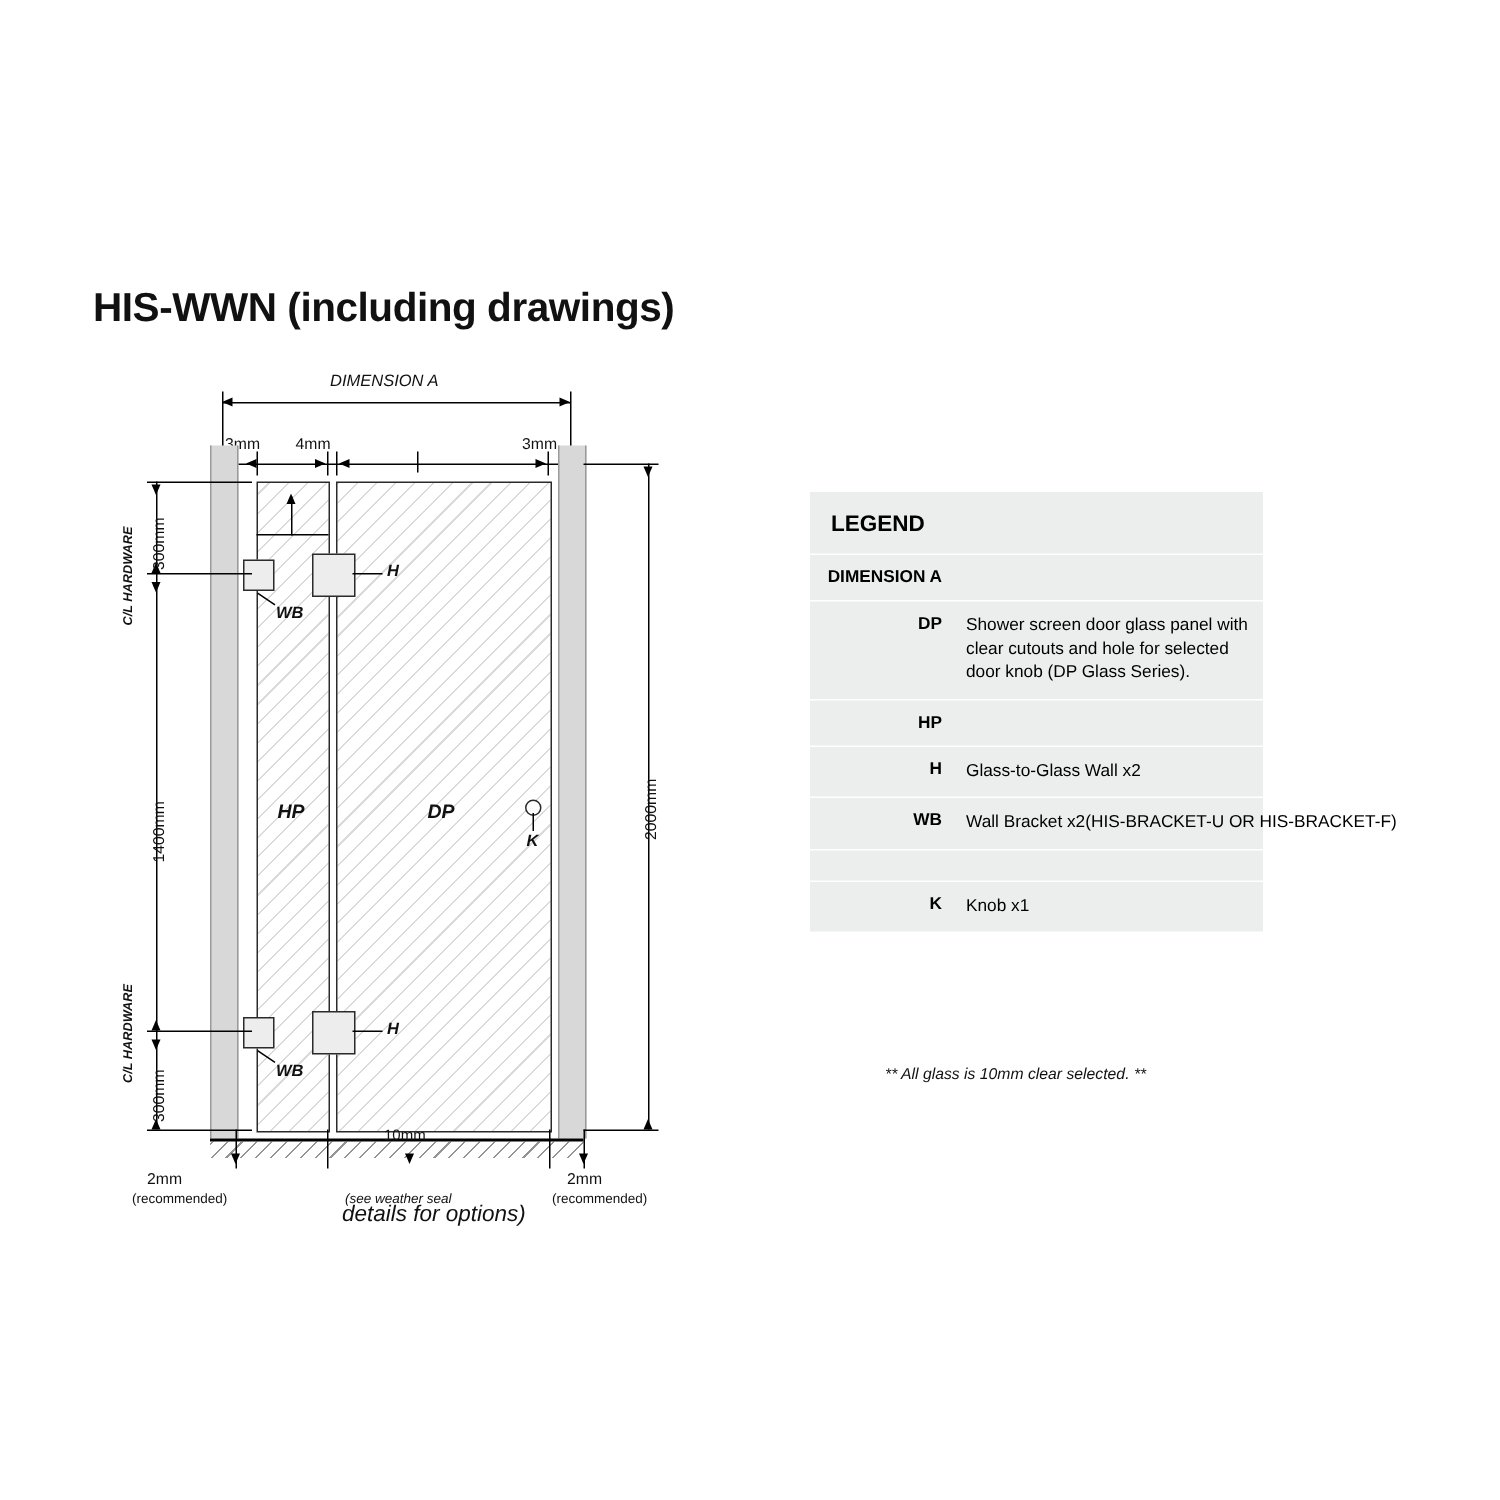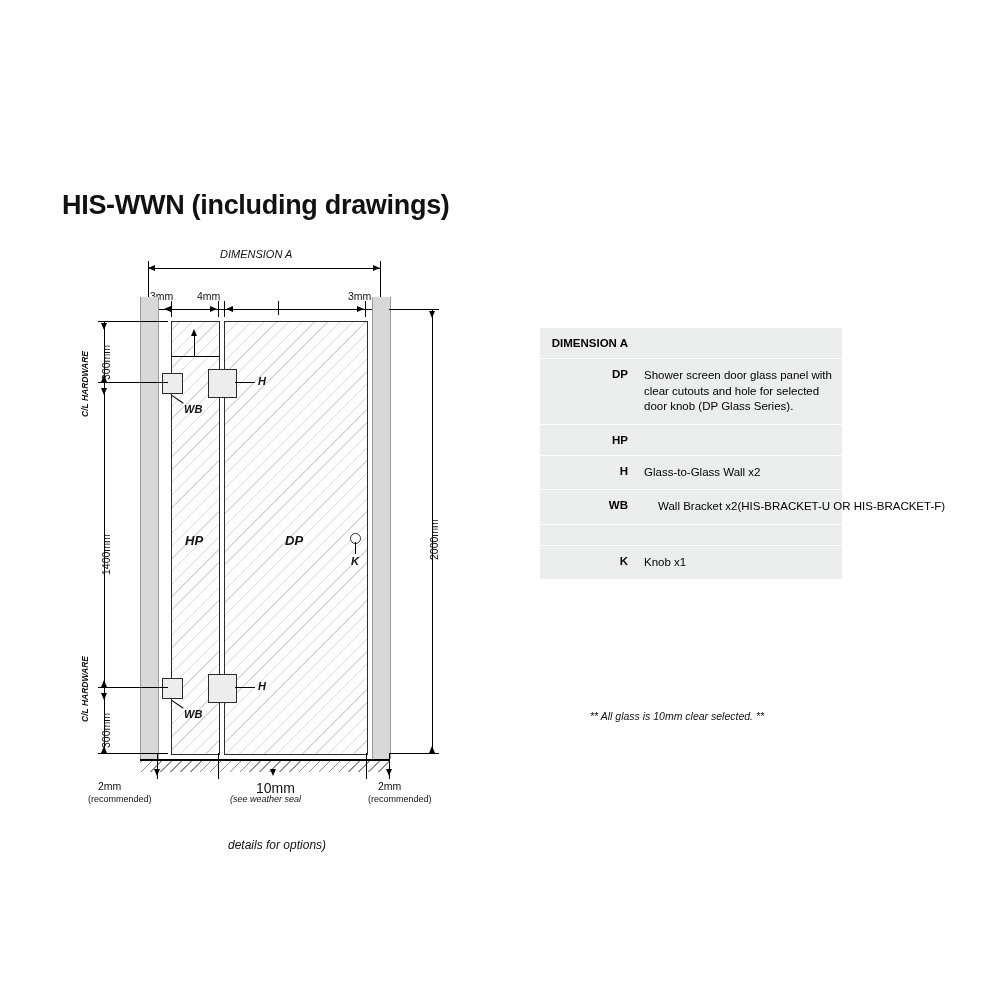--- a/index.html
+++ b/index.html
@@ -167,21 +167,20 @@
   .legend-val {
     flex: 1;
     padding: 9px 8px 9px 8px;
     line-height: 1.35;
     box-sizing: border-box;
     white-space: pre-line;
   }
   .legend-val.wide {
     white-space: nowrap;
     overflow: visible;
-    margin-left: 14px;
   }
   .legend-row.spacer { height: 20px; }
   .legend-row.spacer .legend-key,
   .legend-row.spacer .legend-val { padding: 0; }
 
   #legend-note {
     position: absolute;
     left: 590px;
     top: 710px;
     font-size: 10.5px;
@@ -288,29 +287,30 @@
   <div class="line vline" style="left:306px; top:508px; height:26px;"></div>
   <div class="line vline" style="left:329px; top:508px; height:26px;"></div>
 
   <div class="arrowD" style="left:94px; top:524px;"></div>
   <div class="arrowD" style="left:210px; top:524px;"></div>
   <div class="arrowD" style="left:326px; top:524px;"></div>
 
   <div class="dimtext" style="left:38px; top:535px; font-style:normal; font-size:10.5px;">2mm</div>
   <div class="dimtext small" style="left:28px; top:549px; font-style:normal; font-size:9px;">(recommended)</div>
 
-  <div class="dimtext" style="left:196px; top:535px; font-style:normal; font-size:14px;">10mm</div>
+  <div class="dimtext" style="left:196px; top:507px; font-style:normal; font-size:10px;">10mm</div>
   <div class="dimtext small" style="left:170px; top:549px; font-size:9px;">(see weather seal</div>
-  <div class="dimtext small" style="left:168px; top:593px; font-size:12px;text-align:center;">details for options)</div>
+  <div class="dimtext small" style="left:168px; top:556px; font-size:15px;text-align:center;">details for options)</div>
 
   <div class="dimtext" style="left:318px; top:535px; font-style:normal; font-size:10.5px;">2mm</div>
   <div class="dimtext small" style="left:308px; top:549px; font-style:normal; font-size:9px;">(recommended)</div>
 </div>
 
 <div id="legend">
+  <div class="legend-title">LEGEND</div>
 
   <div class="legend-row">
     <div class="legend-key">DIMENSION A</div>
   </div>
   <div class="legend-row">
     <div class="legend-key">DP</div>
     <div class="legend-val">Shower screen door glass panel with clear cutouts and hole for selected door knob (DP Glass Series).</div>
   </div>
   <div class="legend-row">
     <div class="legend-key">HP</div>

